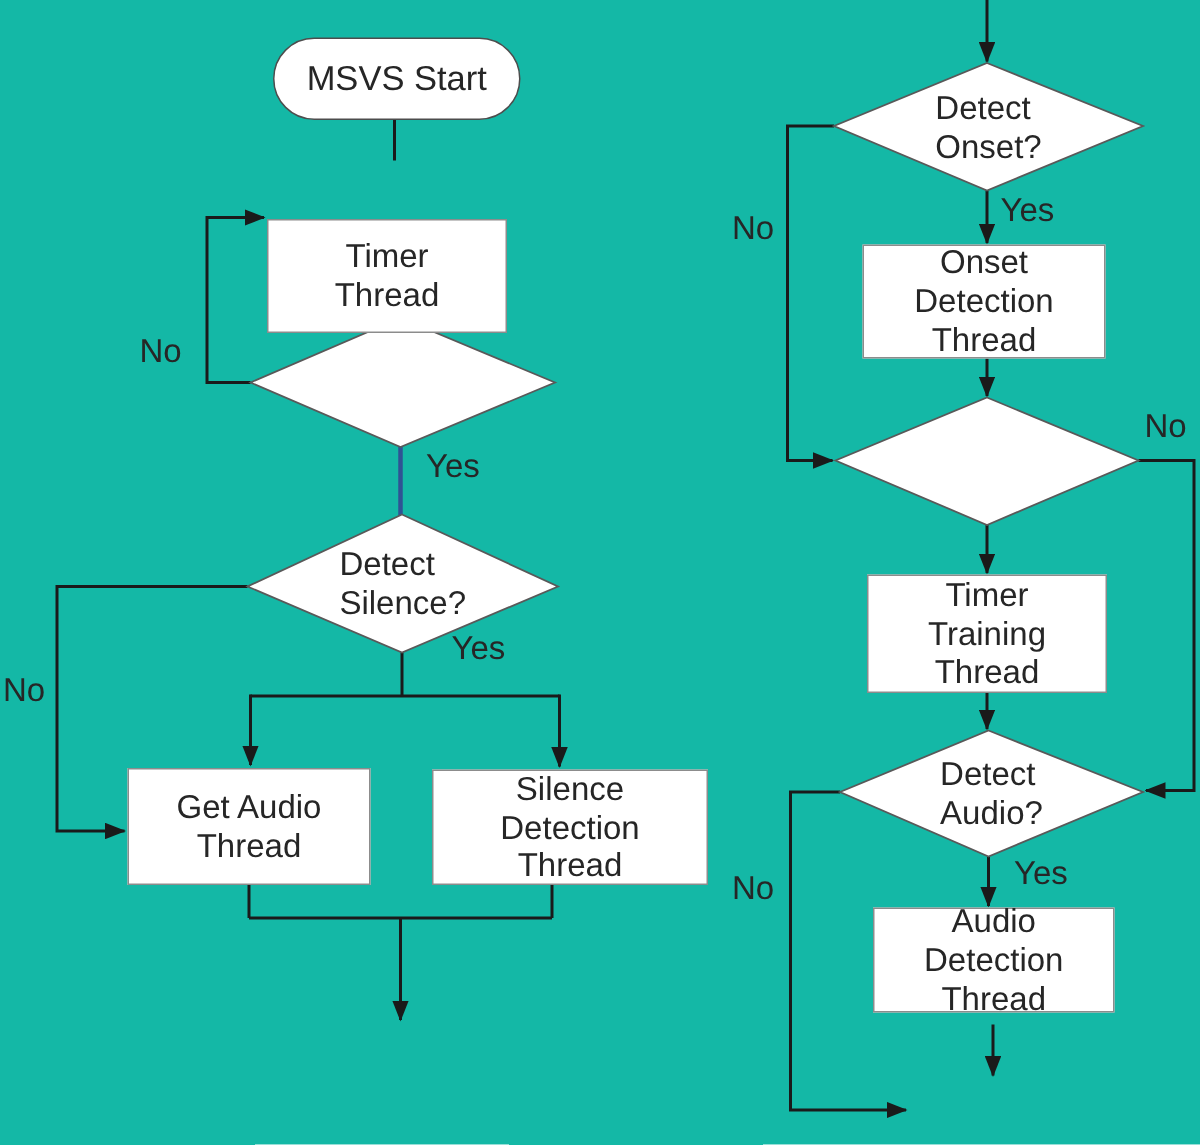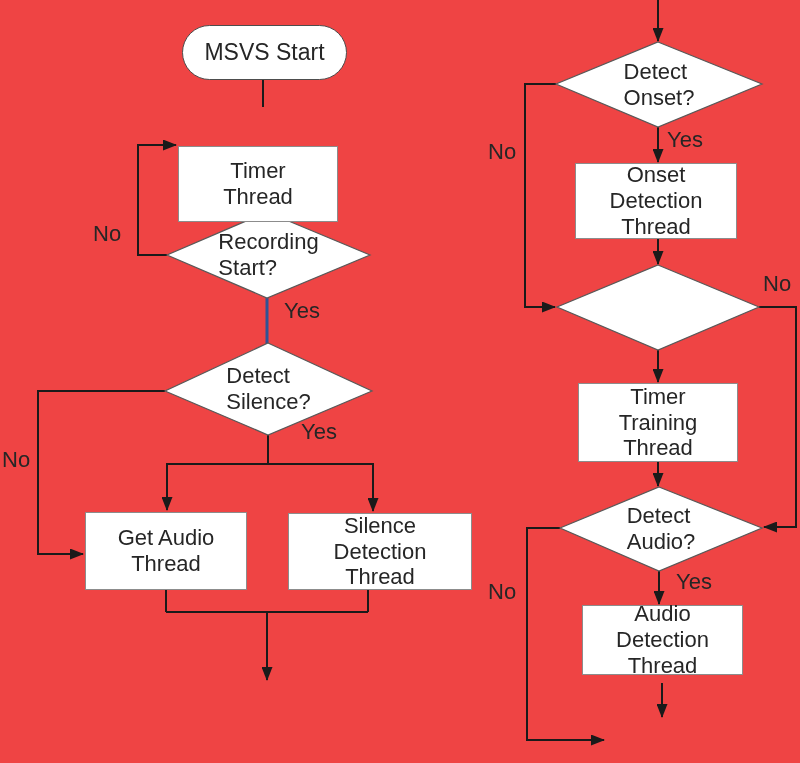--- a/index.html
+++ b/index.html
@@ -1,19 +1,19 @@
 <!DOCTYPE html>
 <html style="--accent: #2F5394;"><head>
 <meta charset="utf-8">
 <style>
   html,body{margin:0;padding:0;background:#ffffff;}
   #stage{
     position:relative;
     width:800px;height:763px;
-    background:#ef4444;
+    background:#14b8a6;
     font-family:"Liberation Sans","DejaVu Sans",sans-serif;
     color:#262626;
     overflow:hidden;
   }
   #wires{position:absolute;left:0;top:0;width:800px;height:763px;}
   .node{
     position:absolute;
     display:flex;align-items:center;justify-content:center;
     text-align:center;
     white-space:pre-line;
@@ -82,22 +82,20 @@
     <polygon class="diamond" points="658,42 762,84 658,127 556,84"></polygon>
     <polygon class="diamond" points="658,265 759,307 658,350 557,307"></polygon>
     <polygon class="diamond" points="659,487 762,528 659,571 560,528"></polygon>
   </svg>
 
   <div class="node stadium" style="left:182px;top:25px;width:165px;height:55px;font-size:23px;">MSVS Start</div>
 
   <div class="node rect" style="left:178px;top:107px;width:160px;height:76px;margin-top:39px;">Timer
 Thread</div>
 
-  <div class="diamond-label" style="left:167px;top:212px;width:203px;height:86px;">Recording
-Start?</div>
 
   <div class="diamond-label" style="left:165px;top:343px;width:207px;height:92px;">Detect
 Silence?</div>
 
   <div class="node rect" style="left:85px;top:512px;width:162px;height:78px;">Get Audio
 Thread</div>
 
   <div class="node rect" style="left:288px;top:513px;width:184px;height:77px;">Silence
 Detection
 Thread</div>

